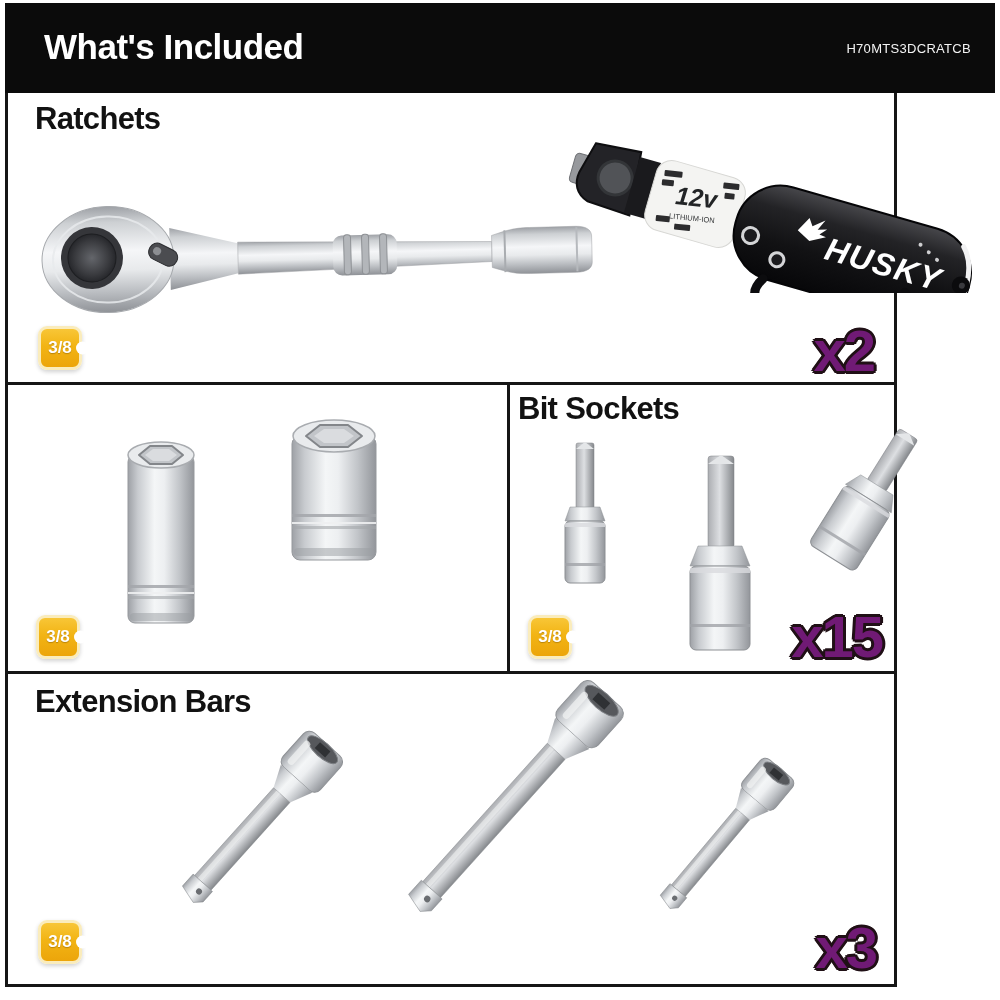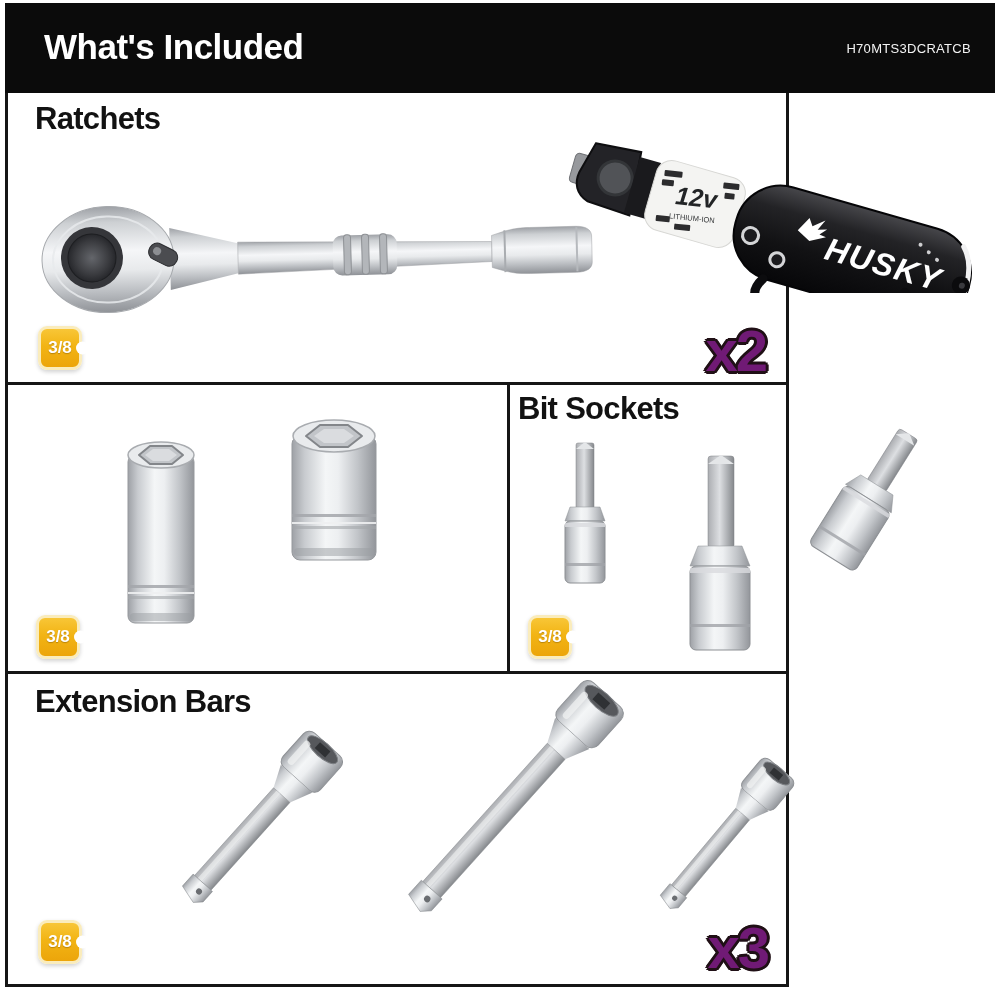--- a/index.html
+++ b/index.html
@@ -15,21 +15,21 @@
     position:absolute;left:39px;top:50%;transform:translateY(-52%);
     color:#ffffff;font-size:35px;font-weight:700;letter-spacing:-0.5px;
   }
   .hdr-model{
     position:absolute;right:24px;top:50%;transform:translateY(-50%);
     color:#f4f4f4;font-size:13px;letter-spacing:0.3px;
   }
 
   
   .content{
-    position:absolute;left:5px;top:93px;width:784px;height:894px;
+    position:absolute;left:5px;top:93px;width:892px;height:894px;
     border:3px solid #161616;border-top:none;box-sizing:border-box;background:#fff;
   }
   .sec{position:relative;}
   .sec-ratchets{height:289px;border-bottom:3px solid #161616;}
   .row{display:flex;height:289px;border-bottom:3px solid #161616;box-sizing:border-box;}
   .col-sockets{position:relative;width:499px;border-right:3px solid #161616;box-sizing:content-box;}
   .col-bits{position:relative;flex:1;}
   .sec-ext{height:310px;}
 
   .sec-title{
@@ -248,20 +248,21 @@
             <polygon points="12,62 50,62 58,78 4,78" fill="url(#gH)" stroke="#8d9094" stroke-width="0.5"></polygon>
             <rect x="4" y="78" width="54" height="70" rx="6" fill="url(#gH)" stroke="#8d9094"></rect>
             <rect x="4" y="80" width="54" height="4" fill="#d9dbde" opacity="0.8"></rect>
             <rect x="4" y="126" width="54" height="3" fill="#a0a3a7" opacity="0.8"></rect>
           </svg>
         </div>
 
         <div class="badge b-bits">
           <span>3/8</span>
         </div>
+        <div class="qty q-bits">x15</div>
       </div>
     </div>
 
     <div class="sec sec-ext">
       <div class="sec-title t-ext">Extension Bars</div>
 
       <div class="rotwrap" style="left:162px;top:55px;width:175px;height:185px">
         <svg width="54" height="215" viewBox="0 0 54 215" style="transform:rotate(42deg)">
           <rect x="2" y="4" width="50" height="46" rx="8" fill="url(#gH)" stroke="#8f9296"></rect>
           <ellipse cx="27" cy="11" rx="19" ry="7.5" fill="#56585c" stroke="#7c7f83"></ellipse>

